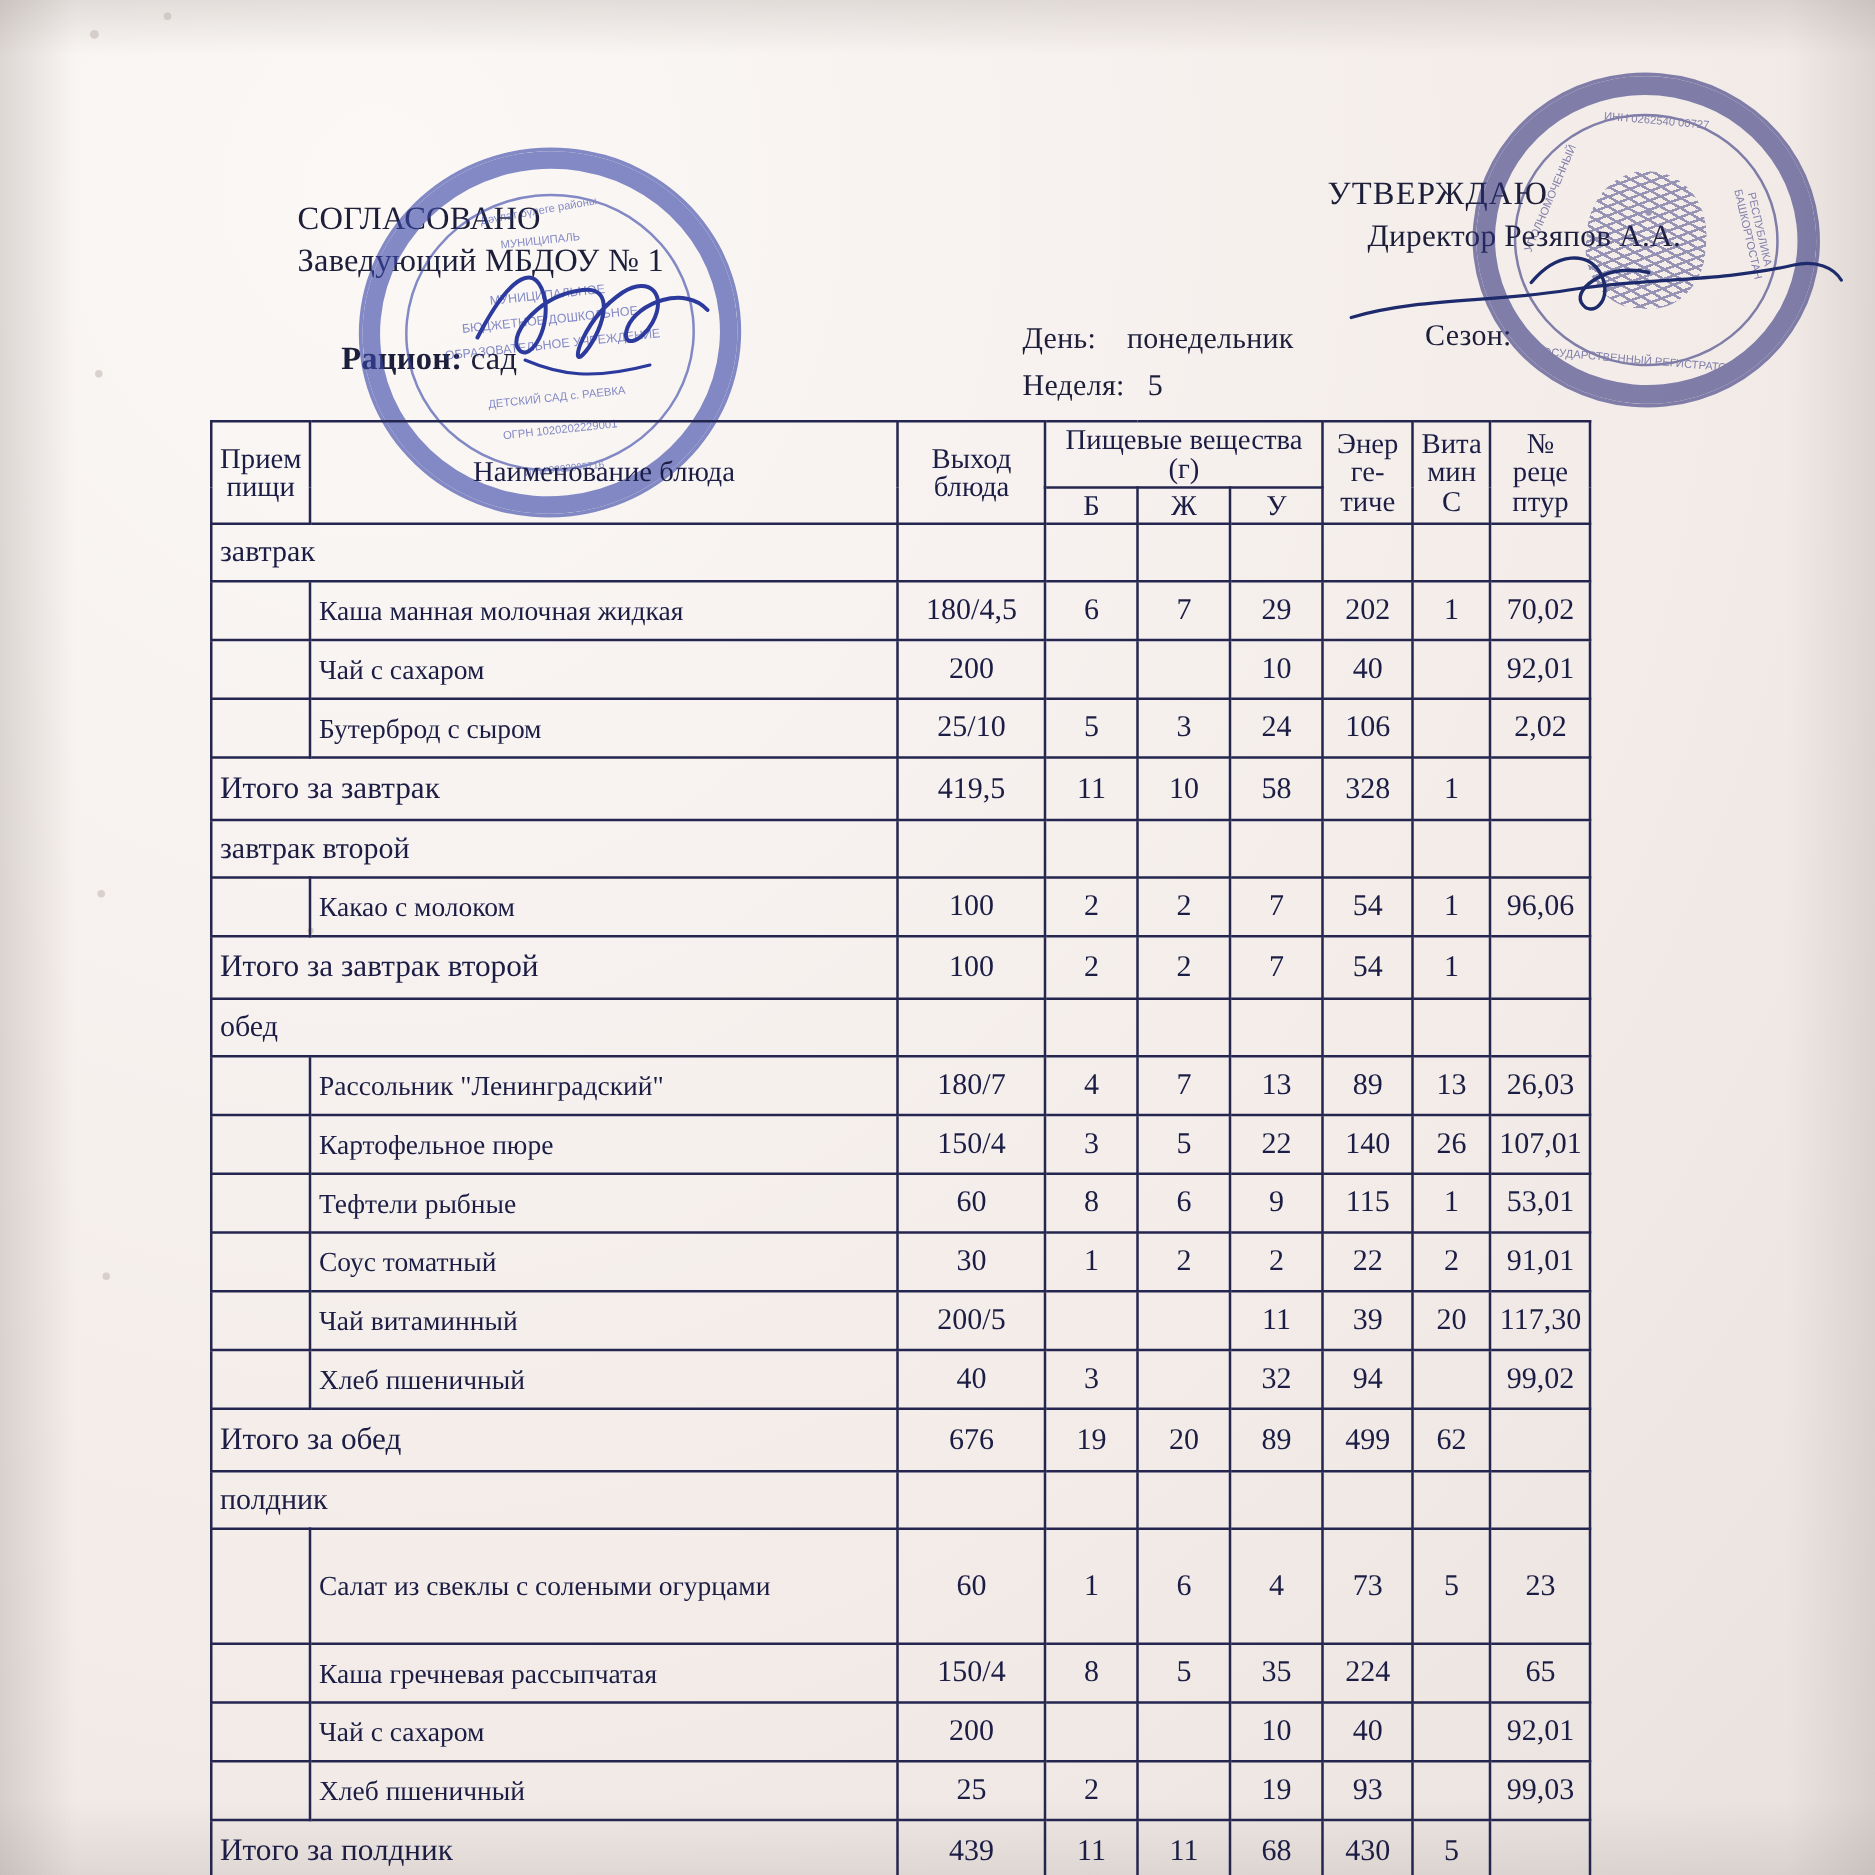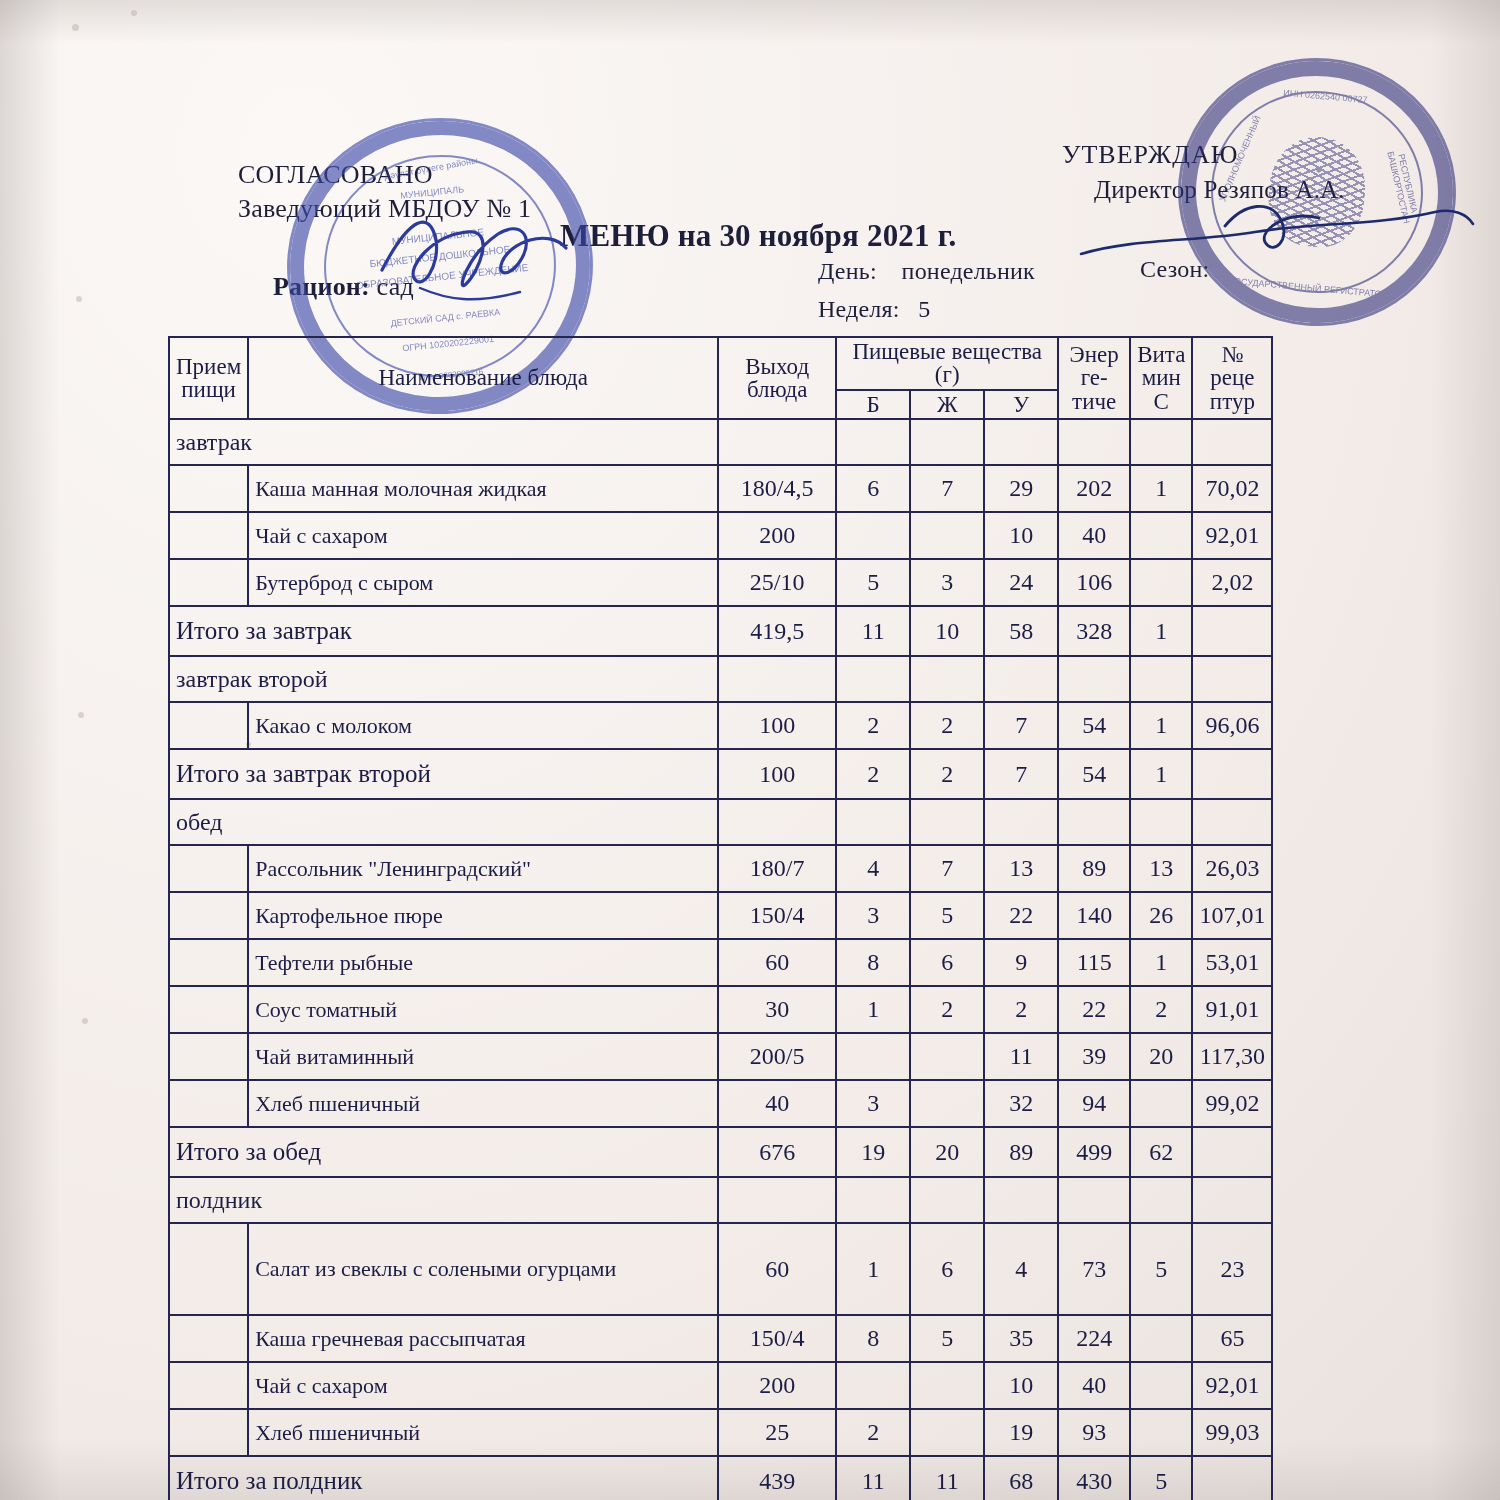--- a/index.html
+++ b/index.html
@@ -213,21 +213,20 @@
   <div class="hdr hdr-soglasovano">СОГЛАСОВАНО</div>
   <div class="hdr hdr-zaveduyushiy">
     <span>Заведующий МБДОУ №</span>
     <span class="hdr-zav-num">1</span>
   </div>
   <div class="hdr hdr-ration">
     <span>Рацион:</span>
     <span class="val">сад</span>
   </div>
 
-  <div class="hdr hdr-menu">МЕНЮ на  30  ноября 2021 г.</div>
 
   <div class="hdr hdr-day">
     <span class="lbl">День:</span>
     &nbsp;&nbsp;
     <span>понедельник</span>
   </div>
   <div class="hdr hdr-week">
     <span class="lbl">Неделя:</span>
     &nbsp;
     <span>5</span>

